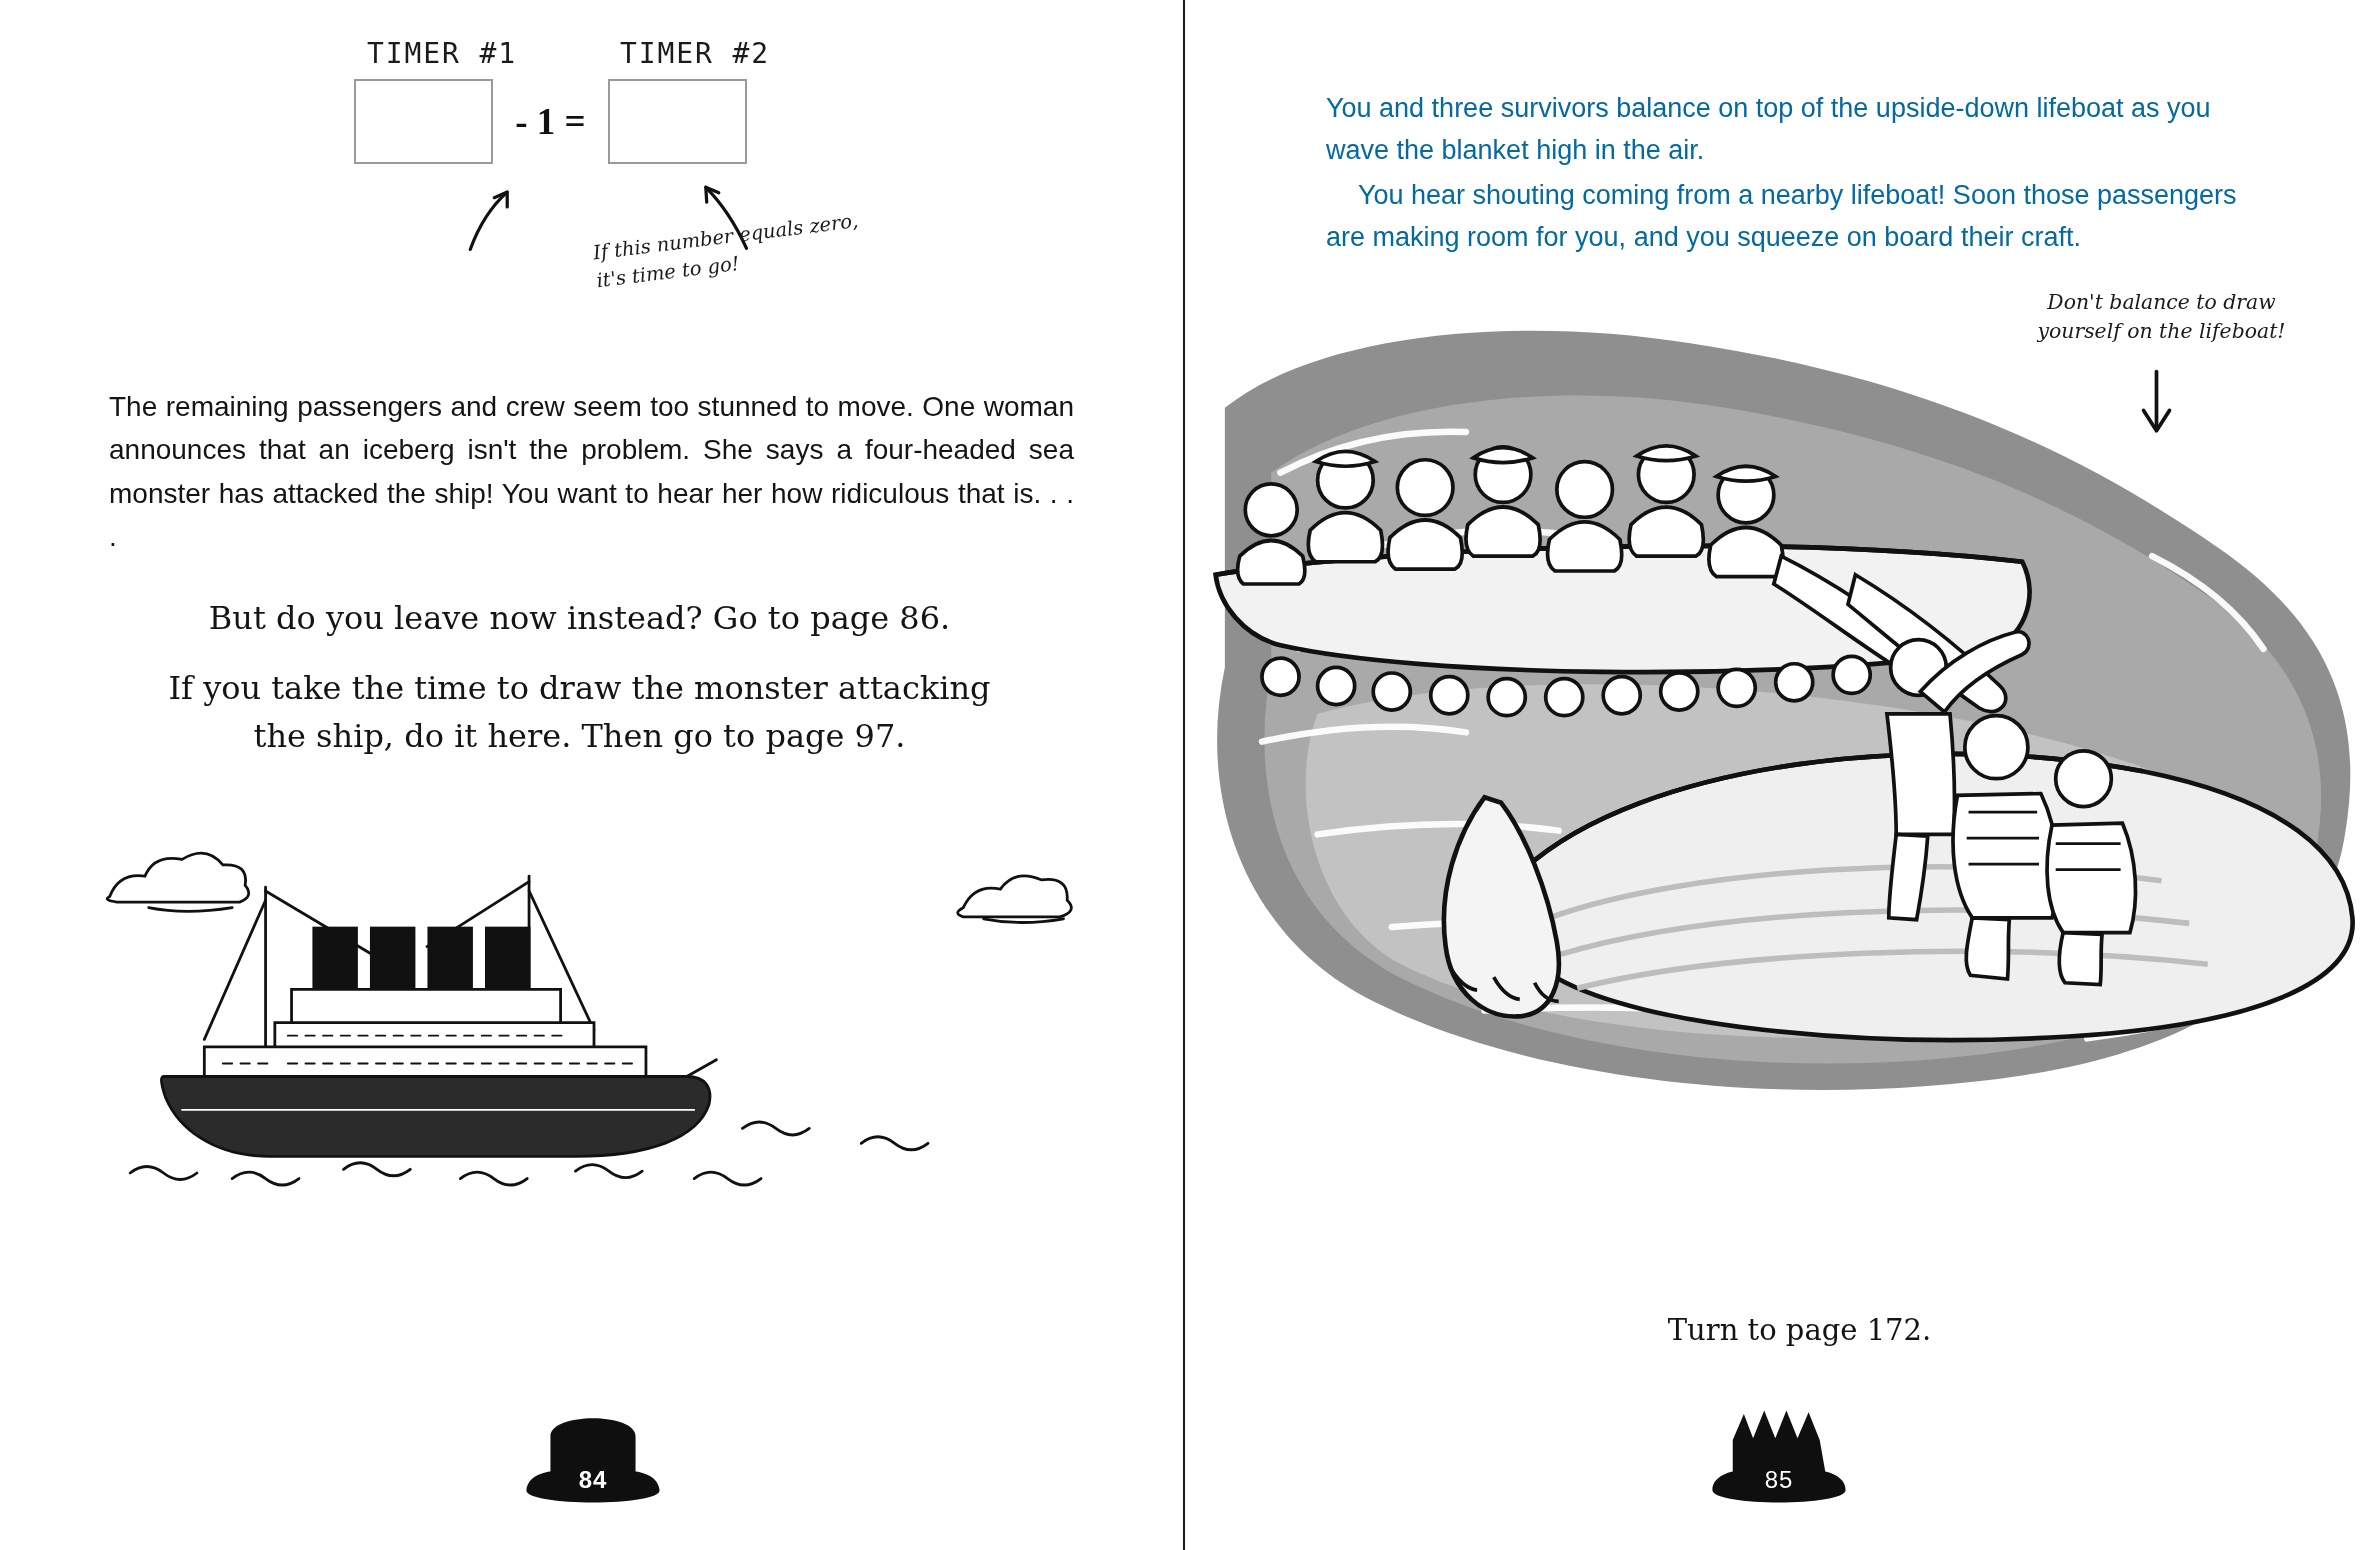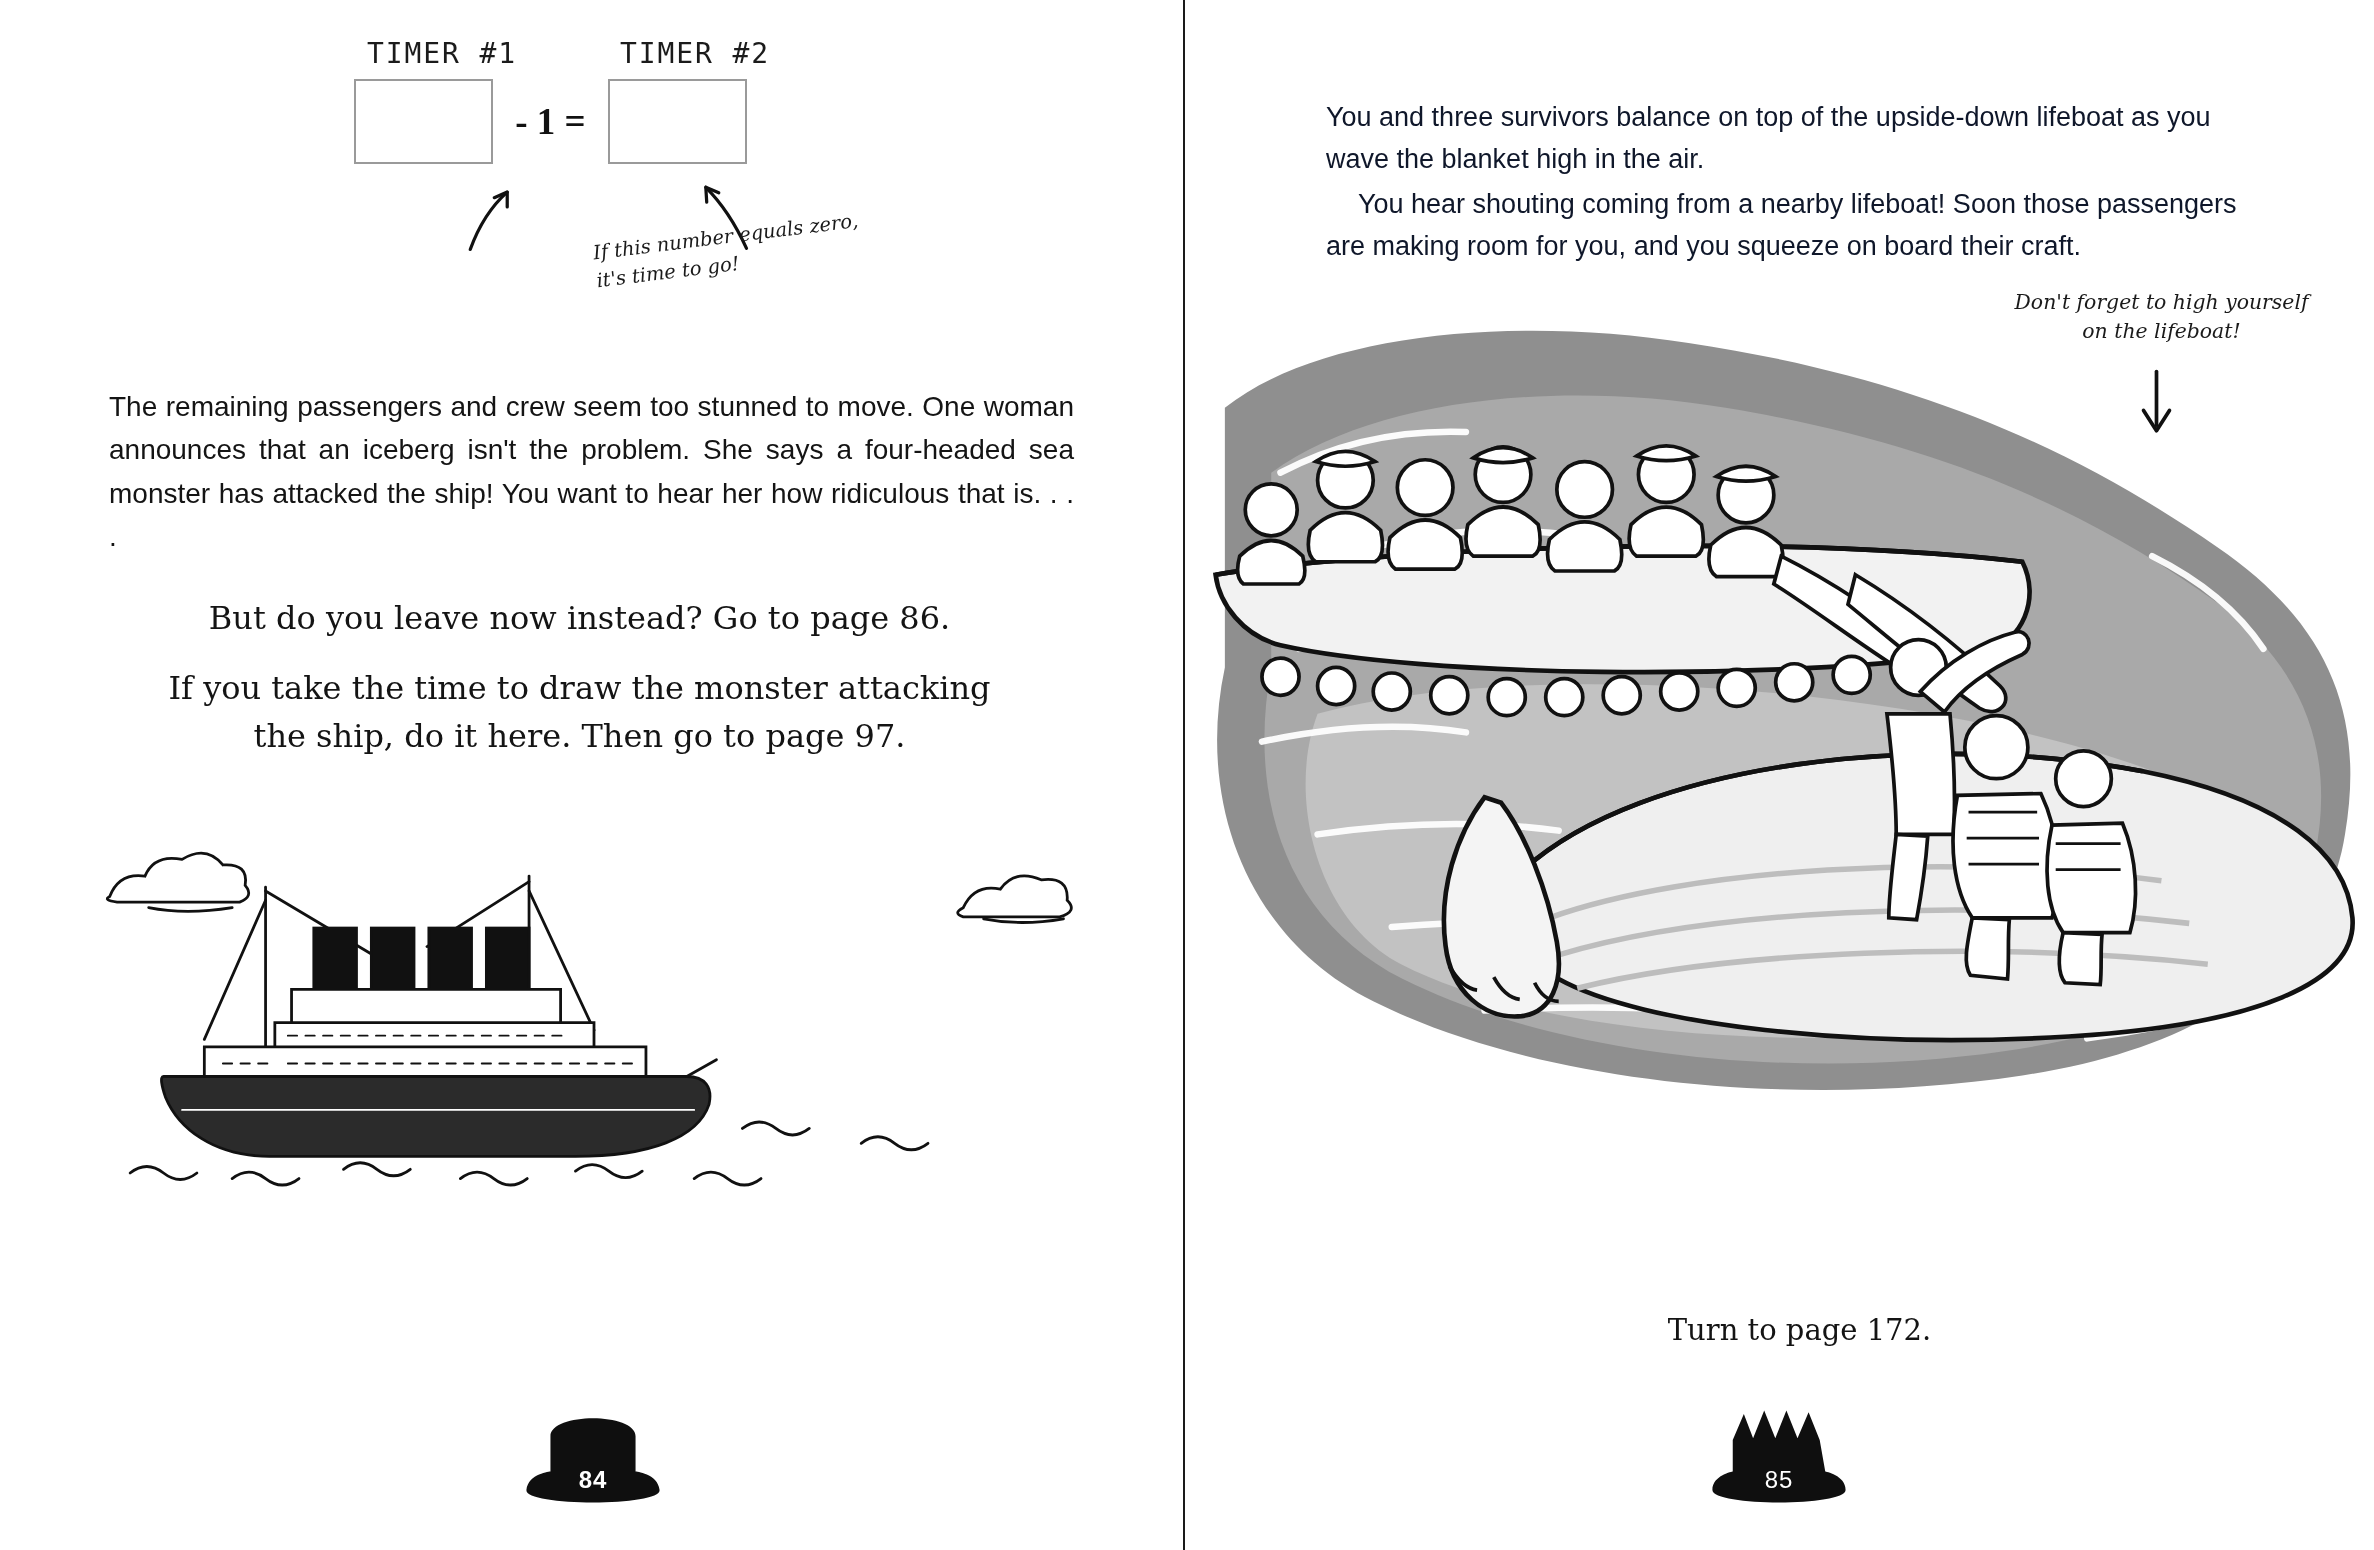--- a/index.html
+++ b/index.html
@@ -140,22 +140,21 @@
 
   
   .right-copy {
     position: absolute;
     left: 1326px;
     top: 88px;
     width: 946px;
     font-family: "Liberation Sans", sans-serif;
     font-size: 27px;
     line-height: 1.55;
-    color: #0f172a;
-    margin-top: 9px;
+    color: #0369a1;
   }
   .right-copy p { margin: 0; }
   .right-copy p + p { text-indent: 32px; margin-top: 3.7px; }
 
   .note-right {
     position: absolute;
     left: 2013px;
     top: 288px;
     width: 297px;
     text-align: center;
@@ -319,21 +318,21 @@
   </div>
 
   <div class="page page-right"></div>
 </div>
 
 <div class="right-copy">
   <p>You and three survivors balance on top of the upside-down lifeboat as you wave the blanket high in the air.</p>
   <p>You hear shouting coming from a nearby lifeboat! Soon those passengers are making room for you, and you squeeze on board their craft.</p>
 </div>
 
-<div class="note-right">Don't forget to high yourself on the lifeboat!</div>
+<div class="note-right">Don't balance to draw yourself on the lifeboat!</div>
 <span class="note-arrow">
   <svg width="37" height="74" viewBox="0 0 40 80">
     <path d="M20 6 L20 64" stroke="#111" stroke-width="4" fill="none" stroke-linecap="round"></path>
     <path d="M6 48 L20 70 L34 48" stroke="#111" stroke-width="4" fill="none" stroke-linecap="round" stroke-linejoin="round"></path>
   </svg>
 </span>
 
 <div class="illus-boat">
   <svg width="1169" height="1020" viewBox="0 0 1260 1100">
 

